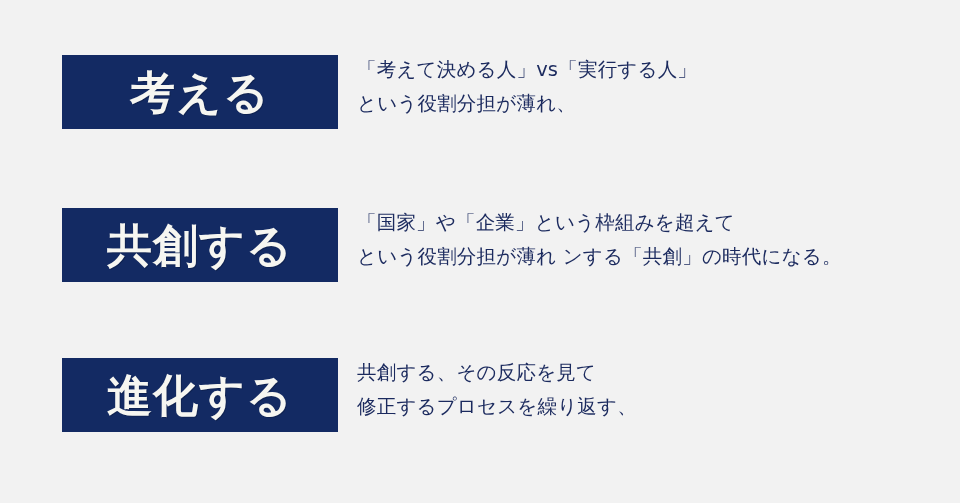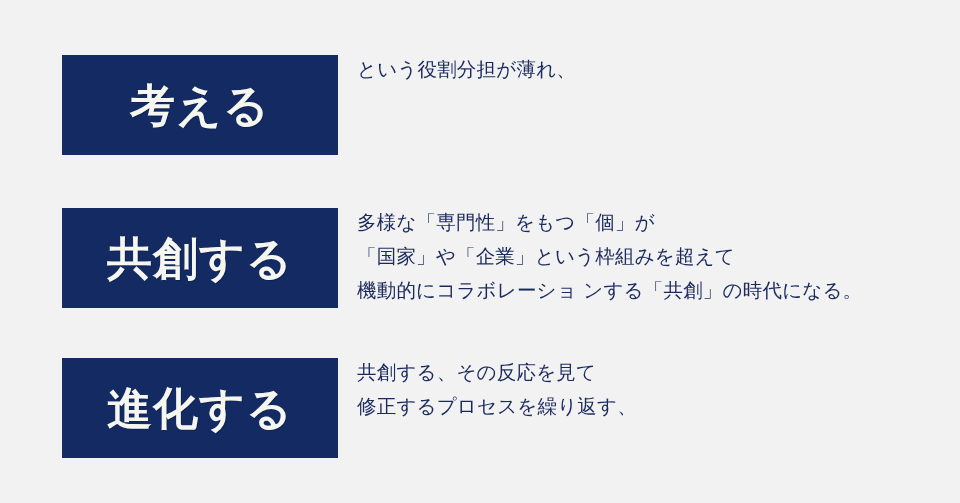--- a/index.html
+++ b/index.html
@@ -32,21 +32,21 @@
 
   #row-1 { top: 55px; }
   #row-2 { top: 208px; }
   #row-3 { top: 358px; }
 
   .label-box {
     position: absolute;
     left: 62px;
     top: 0;
     width: 276px;
-    height: 100px;
+    height: 74px;
     background: #132a63;
     display: flex;
     align-items: center;
     justify-content: center;
     box-sizing: border-box;
   }
 
   .label-text {
     color: #f6f6f1;
     font-size: 45px;
@@ -75,32 +75,32 @@
 </head>
 <body>
 
 <div class="slide">
 
   <div class="row" id="row-1">
     <div class="label-box">
       <span class="label-text">考える</span>
     </div>
     <div class="body-block">
+      <div class="body-line">「考えて決める人」vs「実行する人」</div>
       <div class="body-line">という役割分担が薄れ、</div>
     </div>
   </div>
 
   <div class="row" id="row-2">
     <div class="label-box">
       <span class="label-text">共創する</span>
     </div>
     <div class="body-block">
-      <div class="body-line">多様な「専門性」をもつ「個」が</div>
       <div class="body-line">「国家」や「企業」という枠組みを超えて</div>
-      <div class="body-line">機動的にコラボレーショ ンする「共創」の時代になる。</div>
+      <div class="body-line">という役割分担が薄れ ンする「共創」の時代になる。</div>
     </div>
   </div>
 
   <div class="row" id="row-3">
     <div class="label-box">
       <span class="label-text">進化する</span>
     </div>
     <div class="body-block">
       <div class="body-line">共創する、その反応を見て</div>
       <div class="body-line">修正するプロセスを繰り返す、</div>

